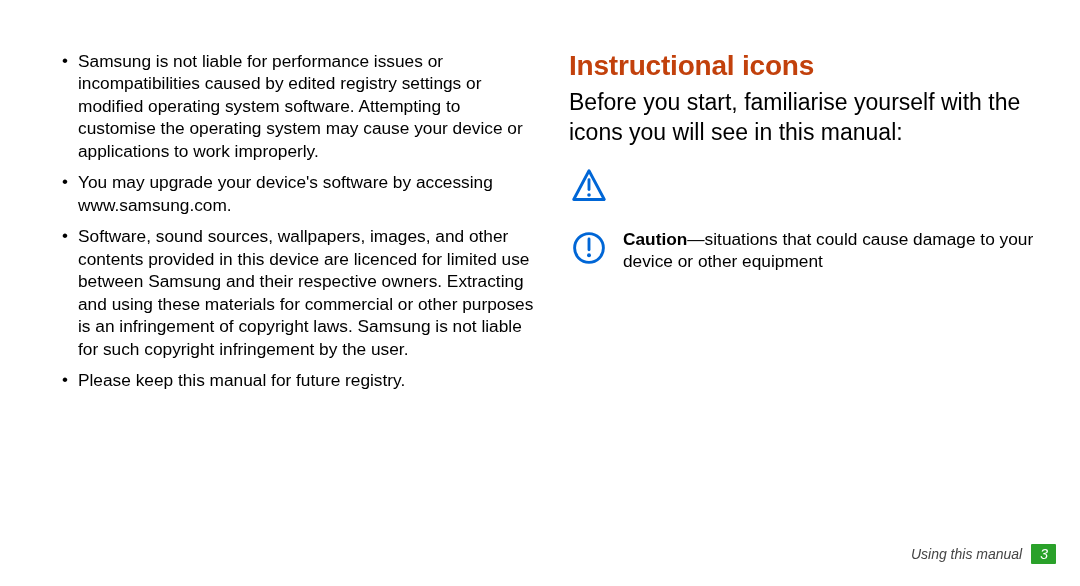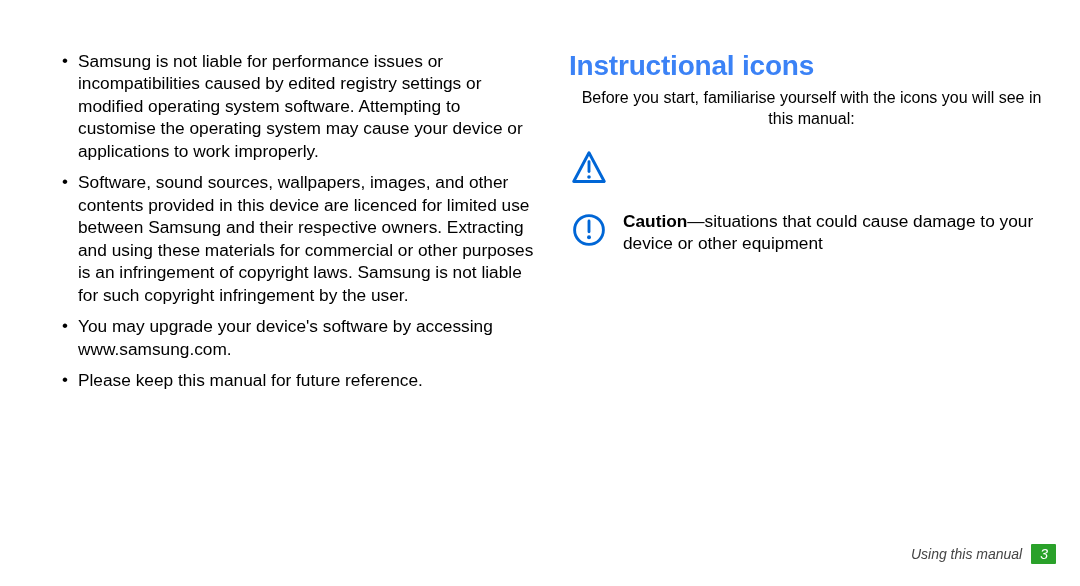--- a/index.html
+++ b/index.html
@@ -47,28 +47,27 @@
     position: absolute;
     left: 0;
     top: 0;
     font-size: 17px;
     line-height: 1.3;
   }
   h2.section-title {
     margin: 0 0 6px 0;
     font-size: 28px;
     font-weight: 700;
-    color: #3b82f6;
+    color: #c2410c;
     letter-spacing: -0.2px;
   }
   .intro {
-    font-size: 16px;
+    font-size: 23px;
     line-height: 1.3;
-    margin: 0 0 18px 8px;
-    text-align: center;
+    margin: 0 0 18px 0;
   }
   .icon-rows {
     display: flex;
     flex-direction: column;
     gap: 22px;
   }
   .icon-row {
     display: flex;
     align-items: flex-start;
     gap: 14px;
@@ -109,23 +108,23 @@
   }
 </style>
 </head>
 <body>
 
 <div class="page">
 
   <div class="col col-left">
     <ul class="bullets">
       <li><span>Samsung is not liable for performance issues or incompatibilities caused by edited registry settings or modified operating system software. Attempting to customise the operating system may cause your device or applications to work improperly.</span></li>
+      <li><span>You may upgrade your device's software by accessing www.samsung.com.</span></li>
       <li><span>Software, sound sources, wallpapers, images, and other contents provided in this device are licenced for limited use between Samsung and their respective owners. Extracting and using these materials for commercial or other purposes is an infringement of copyright laws. Samsung is not liable for such copyright infringement by the user.</span></li>
-      <li><span>You may upgrade your device's software by accessing www.samsung.com.</span></li>
-      <li><span>Please keep this manual for future reference.</span></li>
+      <li><span>Please keep this manual for future registry.</span></li>
     </ul>
   </div>
 
   <div class="col col-right">
     <h2 class="section-title">Instructional icons</h2>
     <p class="intro">Before you start, familiarise yourself with the icons you will see in this manual:</p>
 
     <div class="icon-rows">
 
       <div class="icon-row">

